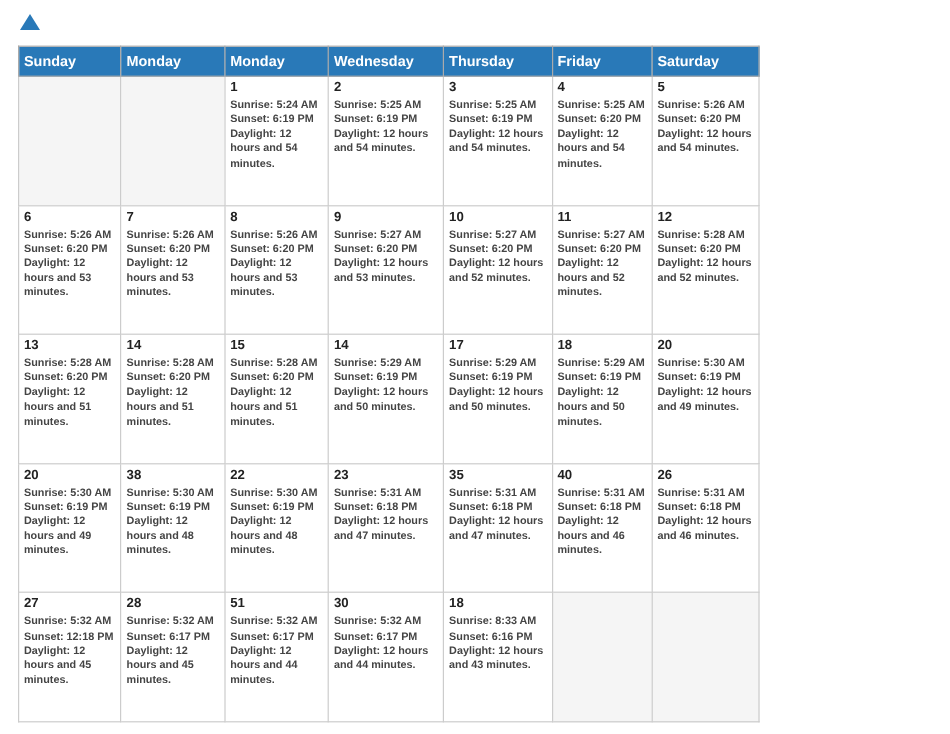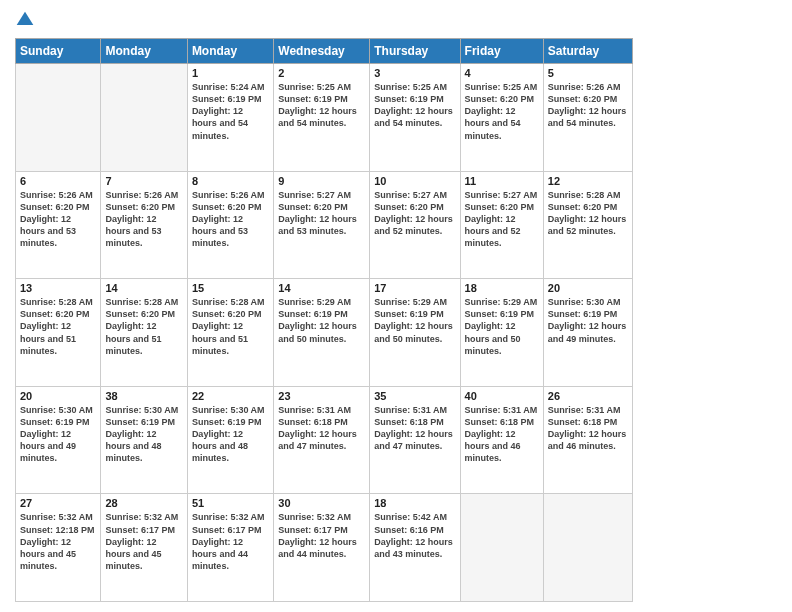--- a/index.html
+++ b/index.html
@@ -317,21 +317,21 @@
 Daylight: 12 hours and 44 minutes.</div>
           </td>
           <td>
             <div class="day-number">30</div>
             <div class="day-detail">Sunrise: 5:32 AM
 Sunset: 6:17 PM
 Daylight: 12 hours and 44 minutes.</div>
           </td>
           <td>
             <div class="day-number">18</div>
-            <div class="day-detail">Sunrise: 5:42 AM
+            <div class="day-detail">Sunrise: 8:33 AM
 Sunset: 6:16 PM
 Daylight: 12 hours and 43 minutes.</div>
           </td>
           <td class="empty"></td>
           <td class="empty"></td>
         </tr>
       </tbody>
   </table>
 </div>
 

